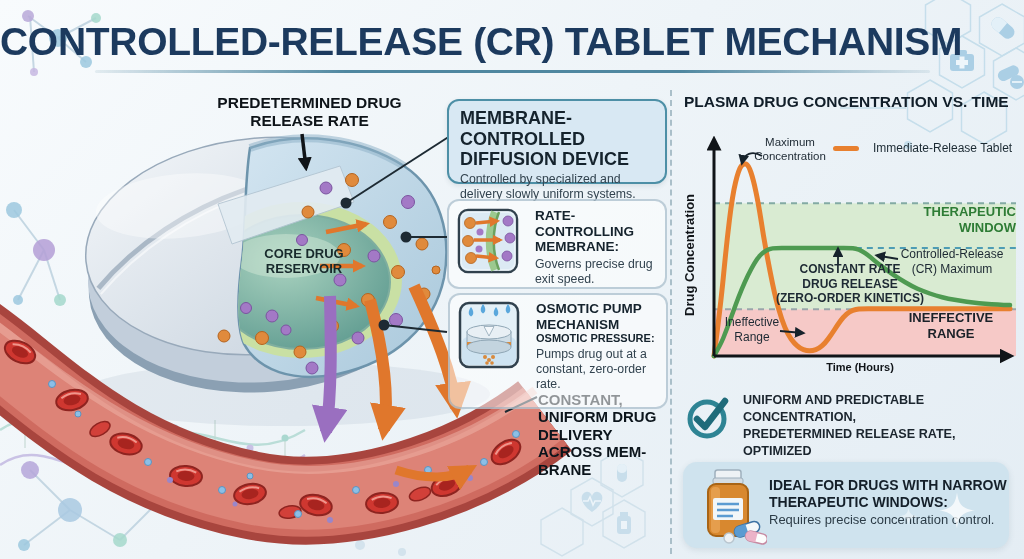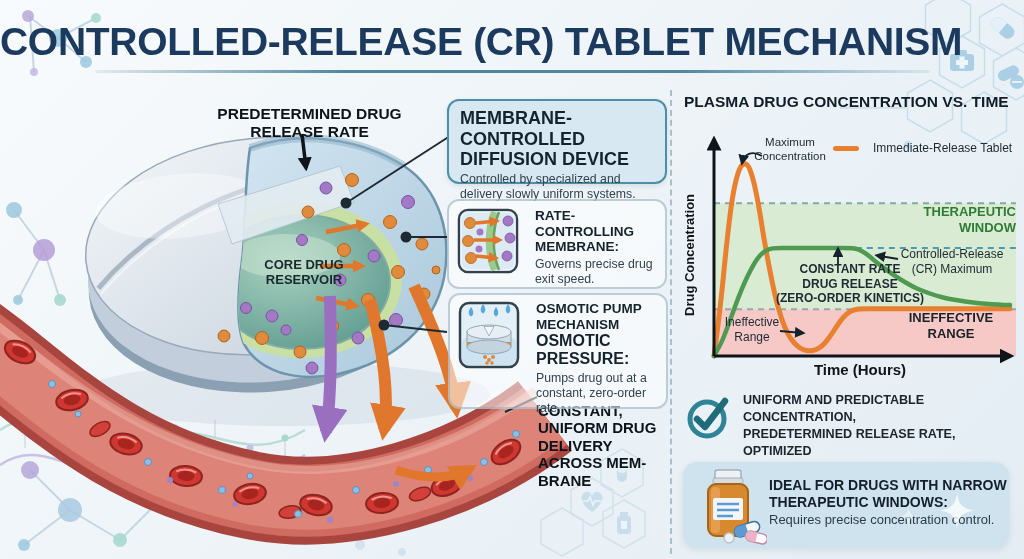--- a/index.html
+++ b/index.html
@@ -8,35 +8,35 @@
          background:linear-gradient(135deg,#f8fbfd 0%,#eef4f8 45%,#e4edf4 100%);}
   .abs{position:absolute;}
   .pre{white-space:pre-line;}
   .ctr{text-align:center;}
 
   #main-title{left:0;right:0;top:20px;font-size:39px;font-weight:800;
     color:#1c3a5e;letter-spacing:-0.3px;}
   #title-underline{left:95px;top:70px;width:835px;height:3px;
     background:linear-gradient(90deg,rgba(120,160,180,.15),#4f87a0 30%,#4f87a0 70%,rgba(120,160,180,.15));border-radius:2px;}
 
-  .diagram-label{font-weight:800;color:#0d1318;line-height:1.16;margin-top:11px;}
+  .diagram-label{font-weight:800;color:#0d1318;line-height:1.16;}
   #release-rate-label{left:192px;top:94px;width:235px;font-size:15.5px;}
   #core-label{left:240px;top:246px;width:128px;font-size:13px;color:#182a2c;}
   #delivery-label{left:538px;top:391px;width:134px;font-size:15px;color:#0b141b;}
 
   .callout-box{border-radius:12px;box-sizing:border-box;}
   #callout-1{left:447px;top:99px;width:220px;height:85px;background:#d8e8f3;
     border:2.5px solid #4d8fa6;padding:7px 11px;box-shadow:0 2px 5px rgba(40,70,90,.12);}
   #callout-2{left:447px;top:199px;width:220px;height:90px;background:rgba(255,255,255,.55);
     border:2px solid rgba(140,168,186,.55);padding:7px 8px;}
   #callout-3{left:448px;top:293px;width:220px;height:116px;background:rgba(255,255,255,.55);
     border:2px solid rgba(140,168,186,.55);padding:6px 8px;}
   .callout-title{font-size:13.5px;font-weight:800;color:#15232d;line-height:1.15;}
   #callout-1 .callout-title{font-size:18px;}
-  .callout-sub{font-size:16px;font-weight:800;color:#15232d;line-height:1.15;}
+  .callout-sub{font-size:11px;font-weight:800;color:#15232d;line-height:1.15;}
   .callout-body{font-size:12.3px;color:#32434f;line-height:1.22;margin-top:2px;}
   .callout-flex{display:flex;gap:16px;align-items:flex-start;}
   .icon-tile{flex:0 0 auto;}
 
   #separator{left:670px;top:90px;height:464px;width:0;border-left:2px dashed #aabfc9;}
 
   #chart-title{left:684px;top:93px;width:334px;font-size:15.5px;font-weight:800;color:#101d28;}
   #plasma-chart{left:680px;top:118px;}
   .chart-note{color:#1d2933;line-height:1.18;}
   #lbl-maxconc{left:748px;top:136px;width:84px;font-size:11.5px;}
@@ -44,21 +44,21 @@
   .legend-row{display:flex;align-items:center;gap:14px;}
   .legend-swatch{width:26px;height:5px;border-radius:3px;display:inline-block;}
   .legend-label{font-size:12px;color:#1c2a33;}
   #lbl-therapeutic{left:878px;top:204px;width:138px;font-size:13px;font-weight:800;color:#2e7c35;line-height:1.2;text-align:right;}
   #lbl-constrate{left:768px;top:262px;width:164px;font-size:12px;font-weight:800;line-height:1.22;}
   #lbl-crtablet{left:893px;top:247px;width:118px;font-size:12px;line-height:1.25;}
   #lbl-ineff-small{left:710px;top:315px;width:84px;font-size:12px;line-height:1.25;}
   #lbl-ineff-big{left:895px;top:310px;width:112px;font-size:13px;font-weight:800;color:#1a2128;line-height:1.2;}
   #lbl-yaxis{left:682px;top:165px;height:180px;width:18px;font-size:13px;font-weight:800;color:#101418;
     writing-mode:vertical-rl;transform:rotate(180deg);text-align:center;}
-  #lbl-xaxis{left:780px;top:361px;width:160px;font-size:15px;font-weight:800;color:#101418;}
+  #lbl-xaxis{left:780px;top:361px;width:160px;font-size:11px;font-weight:800;color:#101418;}
 
   #benefit-icon{left:684px;top:392px;}
   #benefit-text{left:743px;top:392px;width:282px;font-size:12.6px;font-weight:800;color:#1b252e;line-height:1.35;}
 
   #ideal-box{left:683px;top:462px;width:326px;height:86px;background:#cfe3ee;border-radius:14px;
     box-shadow:0 2px 6px rgba(50,80,100,.12);}
   #ideal-bottle{left:695px;top:466px;}
   #ideal-title{left:769px;top:477px;width:240px;font-size:14px;font-weight:800;color:#141f29;line-height:1.18;}
   #ideal-body{left:769px;top:512px;width:240px;font-size:13px;color:#2c3c47;line-height:1.2;}
 </style>

